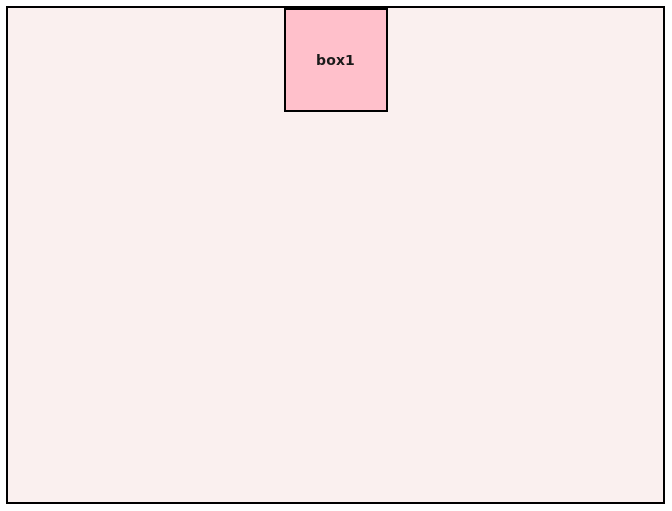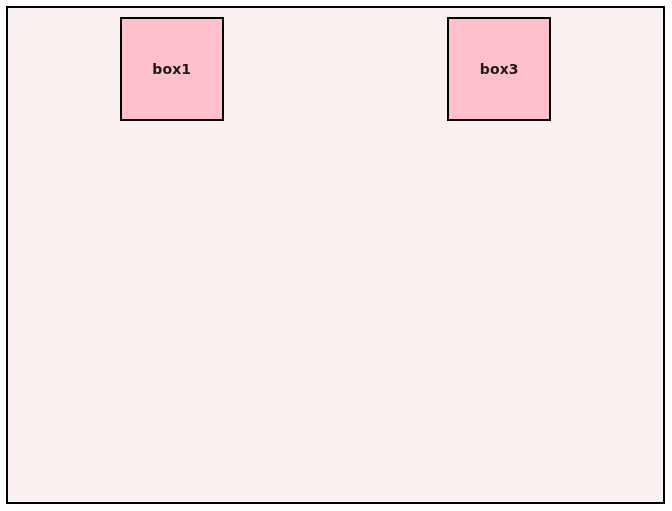--- a/index.html
+++ b/index.html
@@ -31,21 +31,20 @@
     flex-wrap: nowrap;
     justify-content: space-around;
     align-items: flex-start;
   }
 
   
   .box {
     box-sizing: content-box;
     width: 100px;
     height: 100px;
-    margin-top: 9px;
     border: 2px solid #000000;
     background: #ffc0cb;
 
     display: flex;
     align-items: center;
     justify-content: center;
 
     font-size: 14px;
     font-weight: bold;
     line-height: 1;
@@ -62,17 +61,14 @@
 </head>
 <body>
 
 <div class="stage">
 
   <div class="box">
     <span class="box-label">box1</span>
   </div>
 
 
-  <div class="box">
-    <span class="box-label">box3</span>
-  </div>
 
 </div>
 
 </body></html>

